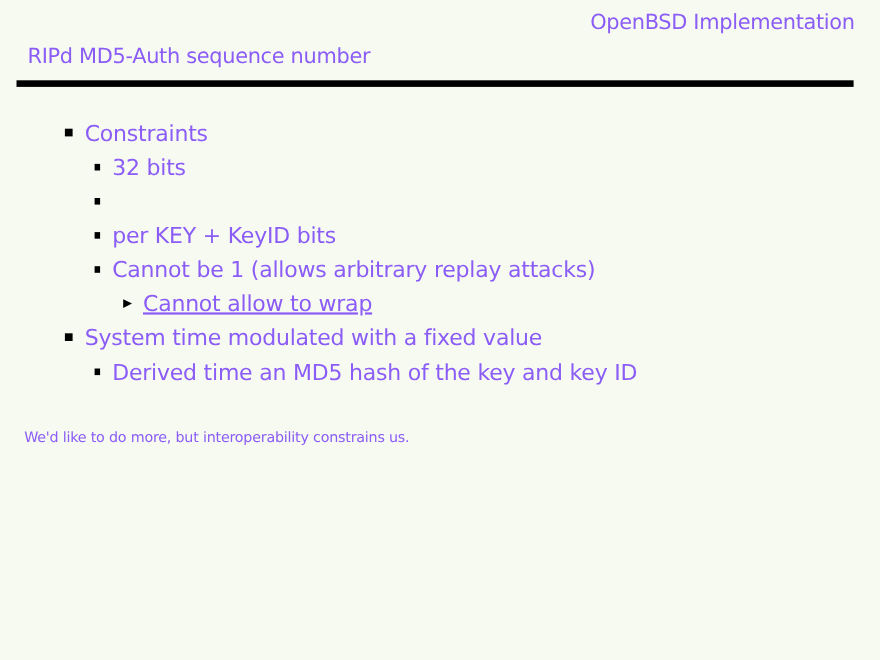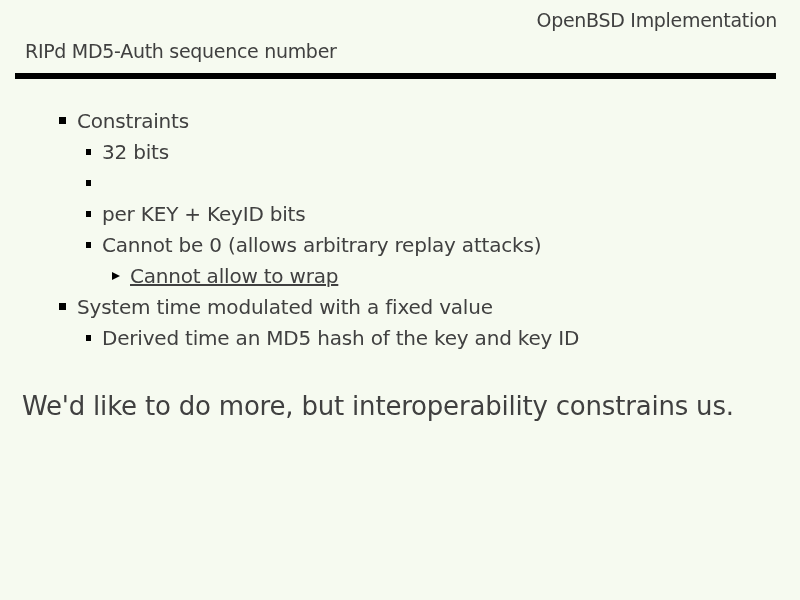--- a/index.html
+++ b/index.html
@@ -80,29 +80,29 @@
     height: 0;
     border-left: 8px solid #000;
     border-top: 4px solid transparent;
     border-bottom: 4px solid transparent;
     margin-right: 10px;
   }
   .footer-note {
     position: absolute;
     top: 391px;
     left: 22px;
-    font-size: 26px;
+    font-size: 13px;
     letter-spacing: -0.2px;
     white-space: nowrap;
   }
 </style>
 </head>
 <body>
 
-<div class="slide" style="background: rgb(246, 250, 240); color: #404040; text-align: center;">
+<div class="slide" style="background: rgb(246, 250, 240); color: #8b5cf6; text-align: center;">
   <div class="corner-label">OpenBSD Implementation</div>
 
   <div class="slide-title">RIPd MD5-Auth sequence number</div>
 
   <div class="title-rule" style="background: rgb(0, 0, 0);"></div>
 
   <ul class="bullet-list">
       <li class="line level-1">
         <span class="marker m1"></span>
         <span>Constraints</span>
@@ -113,21 +113,21 @@
       </li>
       <li class="line level-2">
         <span class="marker m2"></span>
       </li>
       <li class="line level-2">
         <span class="marker m2"></span>
         <span>per KEY + KeyID bits</span>
       </li>
       <li class="line level-2">
         <span class="marker m2"></span>
-        <span>Cannot be 0 (allows arbitrary replay attacks)</span>
+        <span>Cannot be 1 (allows arbitrary replay attacks)</span>
       </li>
       <li class="line level-3">
         <span class="marker m3"></span>
         <span>Cannot allow to wrap</span>
       </li>
       <li class="line level-1">
         <span class="marker m1"></span>
         <span>System time modulated with a fixed value</span>
       </li>
       <li class="line level-2">

